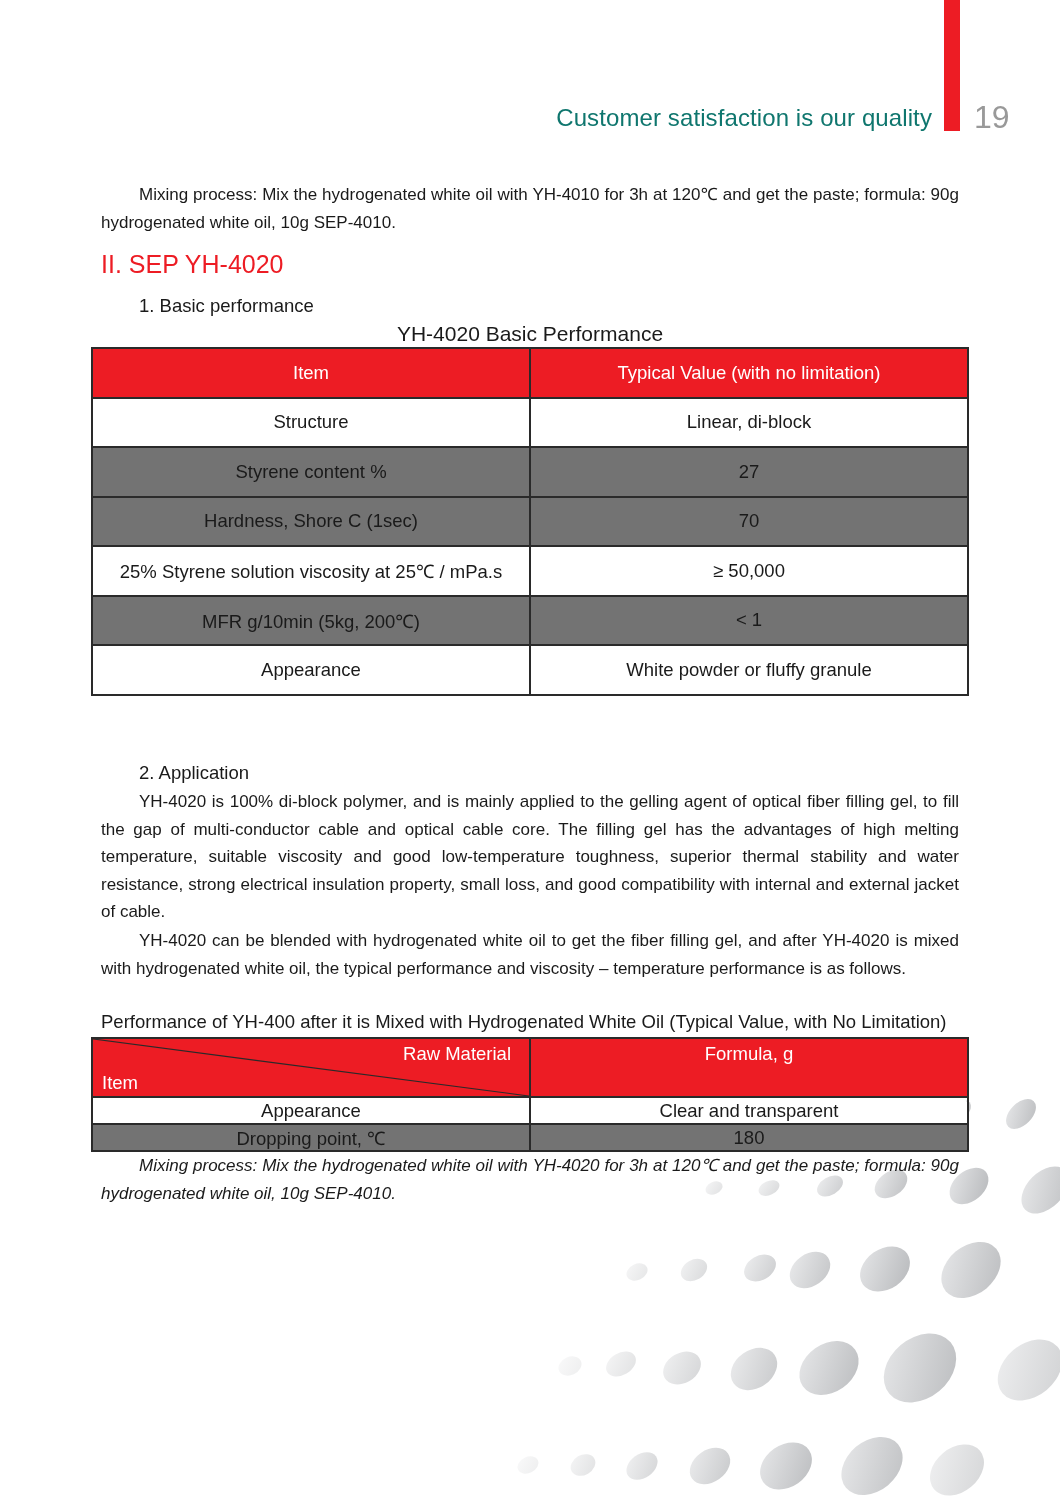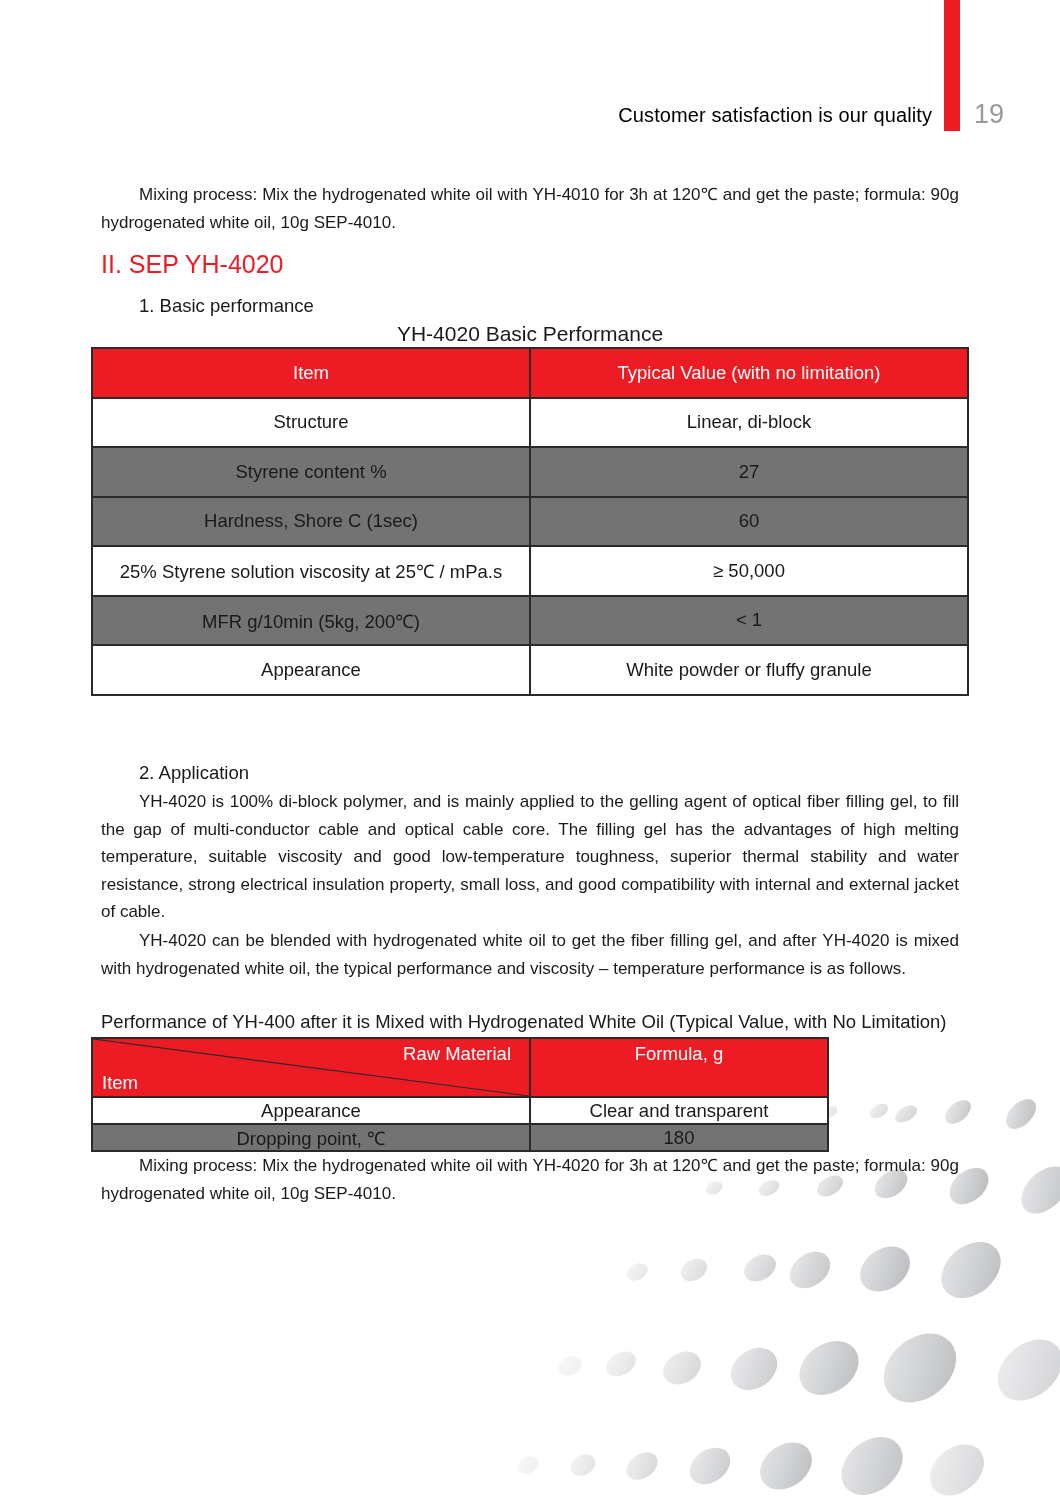--- a/index.html
+++ b/index.html
@@ -8,25 +8,25 @@
       background: #ffffff;
       font-family: "Liberation Sans", sans-serif;
       color: #1a1a1a;
     }
     .red-bar {
       position: absolute; left: 944px; top: 0; width: 16px; height: 131px;
       background: #ed1c24;
     }
     .header-slogan {
       position: absolute; right: 128px; top: 104px;
-      font-size: 20px; color: #000000; letter-spacing: 0.1px;
+      font-size: 24px; color: #0f766e; letter-spacing: 0.1px;
     }
     .page-number {
       position: absolute; left: 974px; top: 99px;
-      font-size: 27px; color: #999999;
+      font-size: 32px; color: #999999;
     }
     .para {
       position: absolute; left: 101px; width: 858px;
       font-size: 17px; line-height: 27.5px;
       text-align: justify; text-align-last: left;
     }
     .para.indent { text-indent: 38px; }
     .section-title {
       position: absolute; left: 101px; top: 250px;
       font-size: 25px; color: #ed1c24;
@@ -45,21 +45,21 @@
     }
     table.perf td {
       border: 2px solid #2a2a2a; text-align: center; font-size: 18.5px;
       height: 47.5px; padding: 0;
     }
     table.perf col.c1 { width: 438px; }
     .hdr td { background: #ed1c24; color: #ffffff; }
     .row-pink td { background: #737373; }
     .row-white td { background: #ffffff; border-radius: 9px; }
     table.mix {
-      position: absolute; left: 91px; top: 1037px; width: 738px;
+      position: absolute; left: 91px; top: 1037px; width: 878px;
       border-collapse: collapse; table-layout: fixed;
     }
     table.mix td {
       border: 2px solid #2a2a2a; font-size: 18.5px; padding: 0; text-align: center;
     }
     table.mix .hdr td { height: 53px; }
     table.mix .row-white td, table.mix .row-pink td { height: 25px; }
     .diag-cell { position: relative; }
     .diag-cell svg { position: absolute; left: 0; top: 0; width: 100%; height: 100%; }
     .diag-raw { position: absolute; right: 18px; top: 4px; color: #fff; }
@@ -140,21 +140,21 @@
   <tr class="row-white">
     <td>Structure</td>
     <td>Linear, di-block</td>
   </tr>
   <tr class="row-pink">
     <td>Styrene content %</td>
     <td>27</td>
   </tr>
   <tr class="row-pink">
     <td>Hardness, Shore C (1sec)</td>
-    <td>60</td>
+    <td>70</td>
   </tr>
   <tr class="row-white">
     <td>25% Styrene solution viscosity at 25℃ / mPa.s</td>
     <td>≥ 50,000</td>
   </tr>
   <tr class="row-pink">
     <td>MFR g/10min (5kg, 200℃)</td>
     <td>&lt; 1</td>
   </tr>
   <tr class="row-white">
@@ -189,13 +189,13 @@
     <td>Appearance</td>
     <td>Clear and transparent</td>
   </tr>
   <tr class="row-pink">
     <td>Dropping point, ℃</td>
     <td>180</td>
   </tr>
 </tbody>
   </table>
 
-<div class="para indent" style="top:1152px;">Mixing process: Mix the hydrogenated white oil with YH-4020 for 3h at 120℃ and get the paste; formula: 90g hydrogenated white oil, 10g SEP-4010.</div>
+<div class="para indent" style="top:1152px;font-style:italic;">Mixing process: Mix the hydrogenated white oil with YH-4020 for 3h at 120℃ and get the paste; formula: 90g hydrogenated white oil, 10g SEP-4010.</div>
 
 </body></html>

